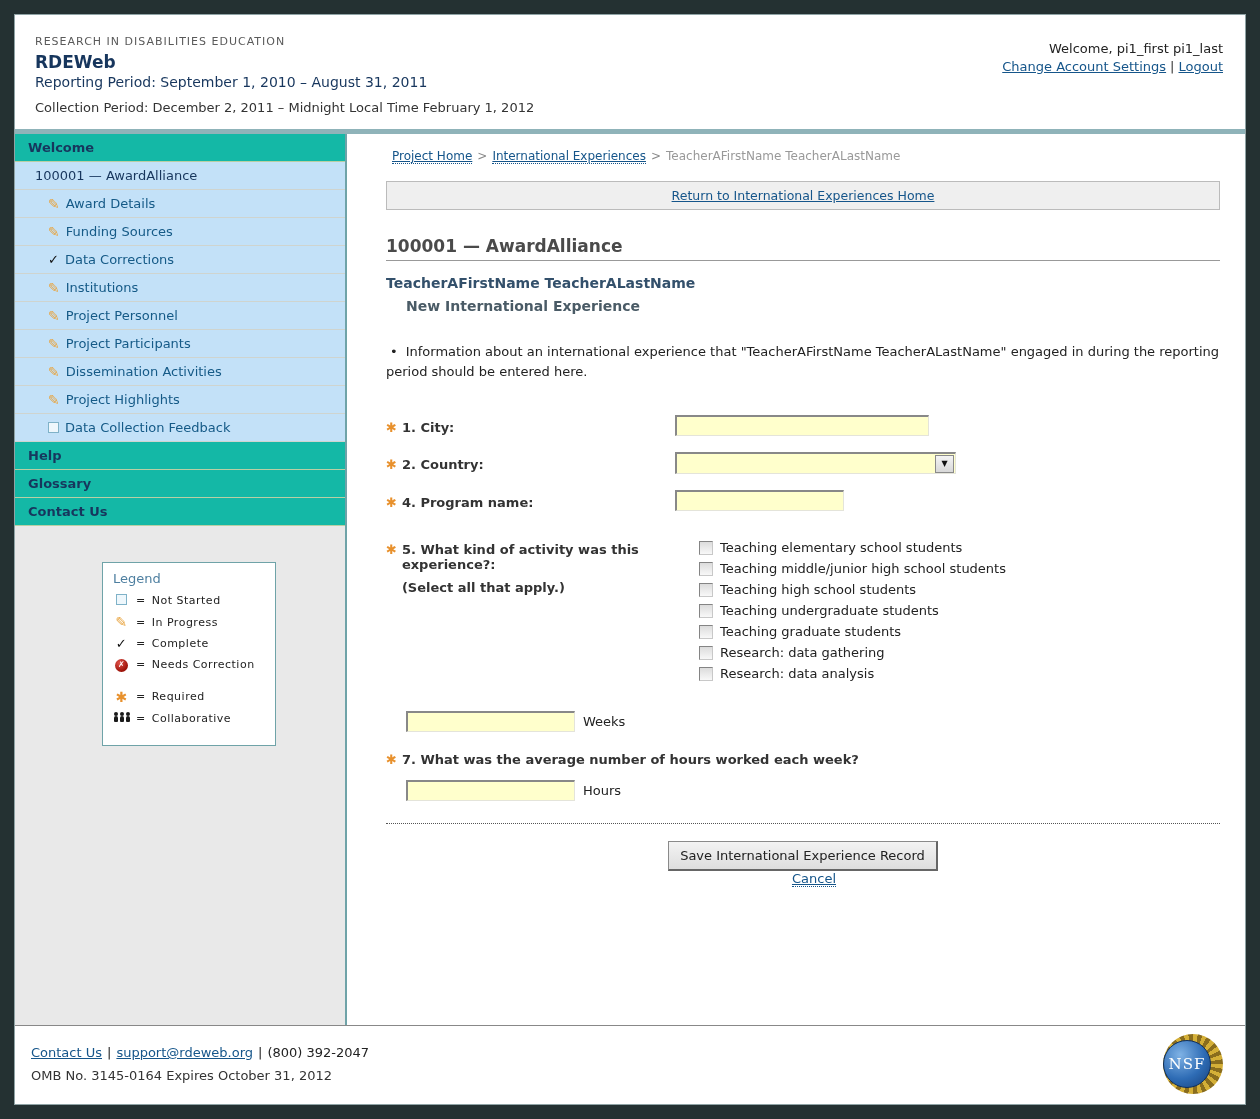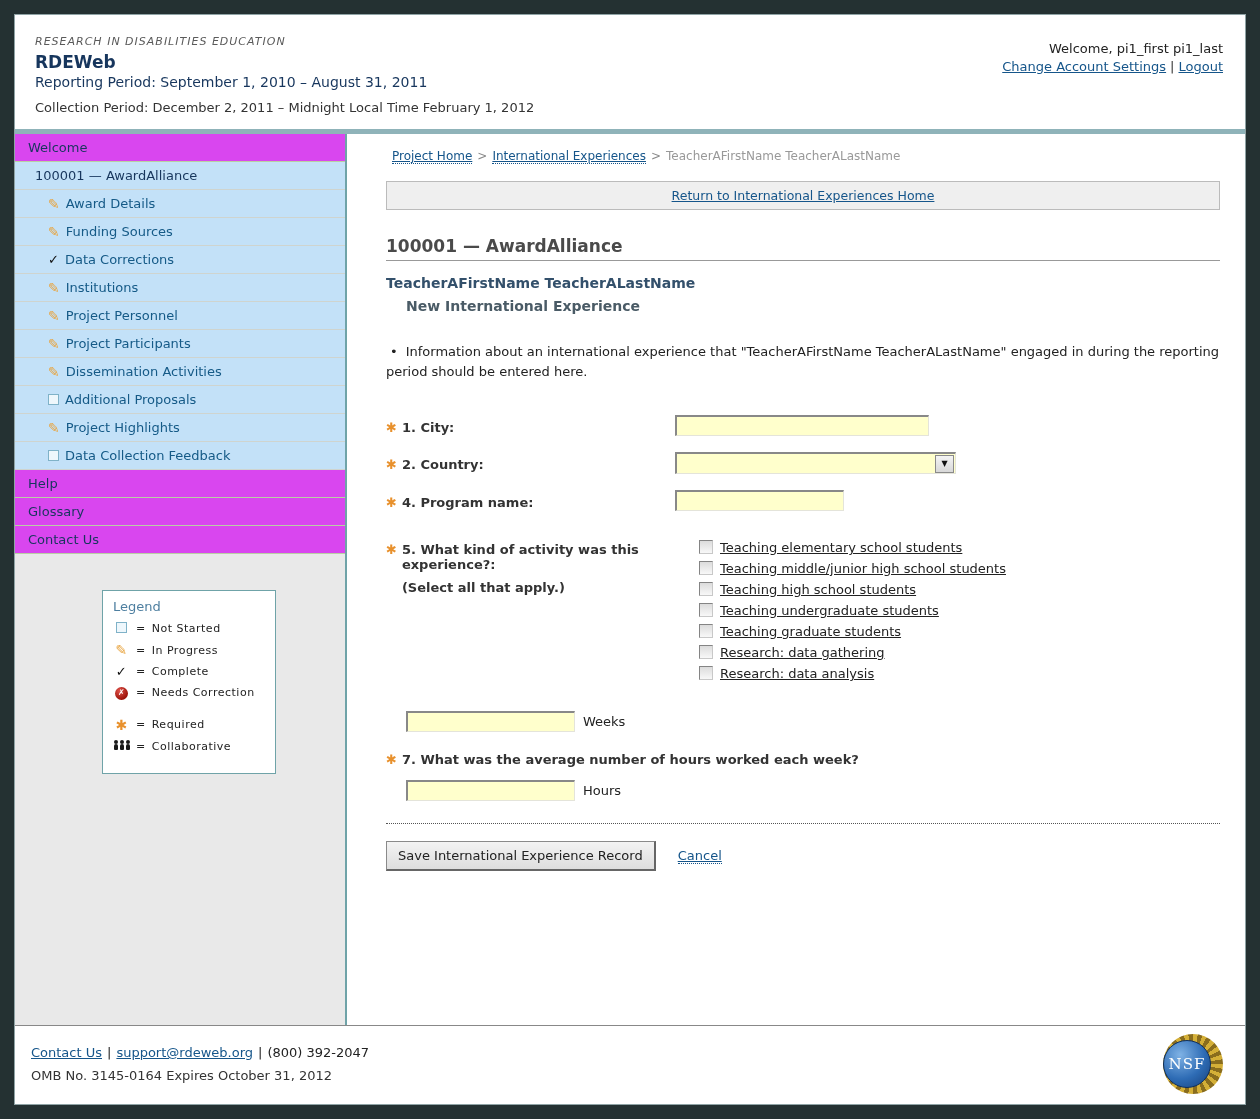--- a/index.html
+++ b/index.html
@@ -14,42 +14,42 @@
     background:#fff;
     border:1px solid #8fa3a5;
     width:1230px;
     min-height:1089px;
     display:flex;
     flex-direction:column;
   }
 
   
   .header{display:flex;justify-content:space-between;padding:20px 22px 0 20px;height:94px;}
-  .eyebrow{font-size:11px;letter-spacing:1px;color:#5a5a5a;margin-bottom:4px;font-style:italic;}
+  .eyebrow{font-size:11px;letter-spacing:1px;color:#5a5a5a;margin-bottom:4px;}
   .app-title{font-size:17px;font-weight:bold;color:#17365d;margin-bottom:2px;}
   .reporting{font-size:14px;color:#17365d;margin-bottom:10px;}
   .collection{font-size:13px;color:#333;}
   .header-right{text-align:right;padding-top:6px;}
   .welcome{color:#222;margin-bottom:3px;}
   .account-links a{color:#15558a;text-decoration:underline;cursor:pointer;}
   .account-links .sep{color:#333;margin:0 4px;}
 
   .teal-band{height:5px;background:#8fb3b9;}
 
   
   .content-row{display:flex;flex:1;}
   .sidebar{
     width:330px;flex:none;background:#e9e9e9;
     border-right:2px solid #6fa3a8;
   }
   .main{flex:1;background:#fff;padding:13px 25px 0 39px;}
 
   
   .nav-green{
-    background:#d946ef;color:#17365d;font-weight:normal;
+    background:#14b8a6;color:#17365d;font-weight:bold;
     padding:6px 10px 6px 13px;border-bottom:1px solid #b9cfa4;cursor:pointer;
   }
   .nav-award{
     background:#c3e1f8;color:#17365d;
     padding:6px 10px 6px 20px;border-bottom:1px solid #cfd4cf;cursor:pointer;
   }
   .nav-item{
     background:#c3e1f8;color:#155a87;
     padding:6px 10px 6px 33px;border-bottom:1px solid #cfd4cf;cursor:pointer;
     display:flex;align-items:center;gap:6px;
@@ -118,34 +118,34 @@
     border:1px solid #e4e4da;border-top:2px solid #888;border-left:2px solid #888;
     display:flex;justify-content:flex-end;align-items:center;cursor:pointer;box-sizing:border-box;
   }
   .select-arrow{
     width:17px;height:16px;margin-right:1px;background:linear-gradient(#f4f4f4,#d8d8d8);
     border:1px solid #8a8a8a;font-size:8px;color:#111;
     display:flex;align-items:center;justify-content:center;
   }
 
   .chk-list{display:flex;flex-direction:column;gap:6px;padding-top:3px;}
-  .chk-row{display:flex;gap:7px;color:#222;text-decoration:underline;}
+  .chk-row{display:flex;align-items:center;gap:7px;color:#222;}
   .chk-box{
     width:12px;height:12px;flex:none;cursor:pointer;
     background:linear-gradient(#dcdcdc,#f8f8f8);
     border:1px solid;border-color:#848484 #c8c8c8 #c8c8c8 #848484;
   }
   .row5{margin-bottom:26px;gap:24px;}
 
   .q-block{margin-bottom:14px;}
   .q-title{font-weight:bold;color:#333;margin-bottom:13px;}
   .q-input-row{margin-left:20px;display:flex;align-items:center;gap:8px;margin-bottom:20px;color:#222;}
 
   .dotted-rule{border:none;border-top:1px dotted #555;margin:22px 0 0 0;}
-  .actions{display:flex;align-items:center;margin-top:17px;}
+  .actions{display:flex;align-items:center;margin-top:17px;flex-direction:column;}
   .save-btn{
     font-family:inherit;font-size:13px;color:#222;cursor:pointer;
     background:linear-gradient(#f3f3f3,#dedede);
     border:1px solid #8a8a8a;border-right:2px solid #666;border-bottom:2px solid #666;
     padding:6px 11px;
   }
   .cancel-link{margin-left:22px;color:#15558a;text-decoration:underline;border-bottom:1px dotted #15558a;cursor:pointer;}
 
   
   .footer-sep{border:none;border-top:1px solid #888;margin:0;}
@@ -218,24 +218,20 @@
         </div>
         <div class="nav-item">
           <span class="pencil">✎</span>
           <span class="label">Project Participants</span>
         </div>
         <div class="nav-item">
           <span class="pencil">✎</span>
           <span class="label">Dissemination Activities</span>
         </div>
         <div class="nav-item">
-          <span class="sq-icon"></span>
-          <span class="label">Additional Proposals</span>
-        </div>
-        <div class="nav-item">
           <span class="pencil">✎</span>
           <span class="label">Project Highlights</span>
         </div>
         <div class="nav-item">
           <span class="sq-icon"></span>
           <span class="label">Data Collection Feedback</span>
         </div>
 
         <div class="nav-green">Help</div>
         <div class="nav-green">Glossary</div>

